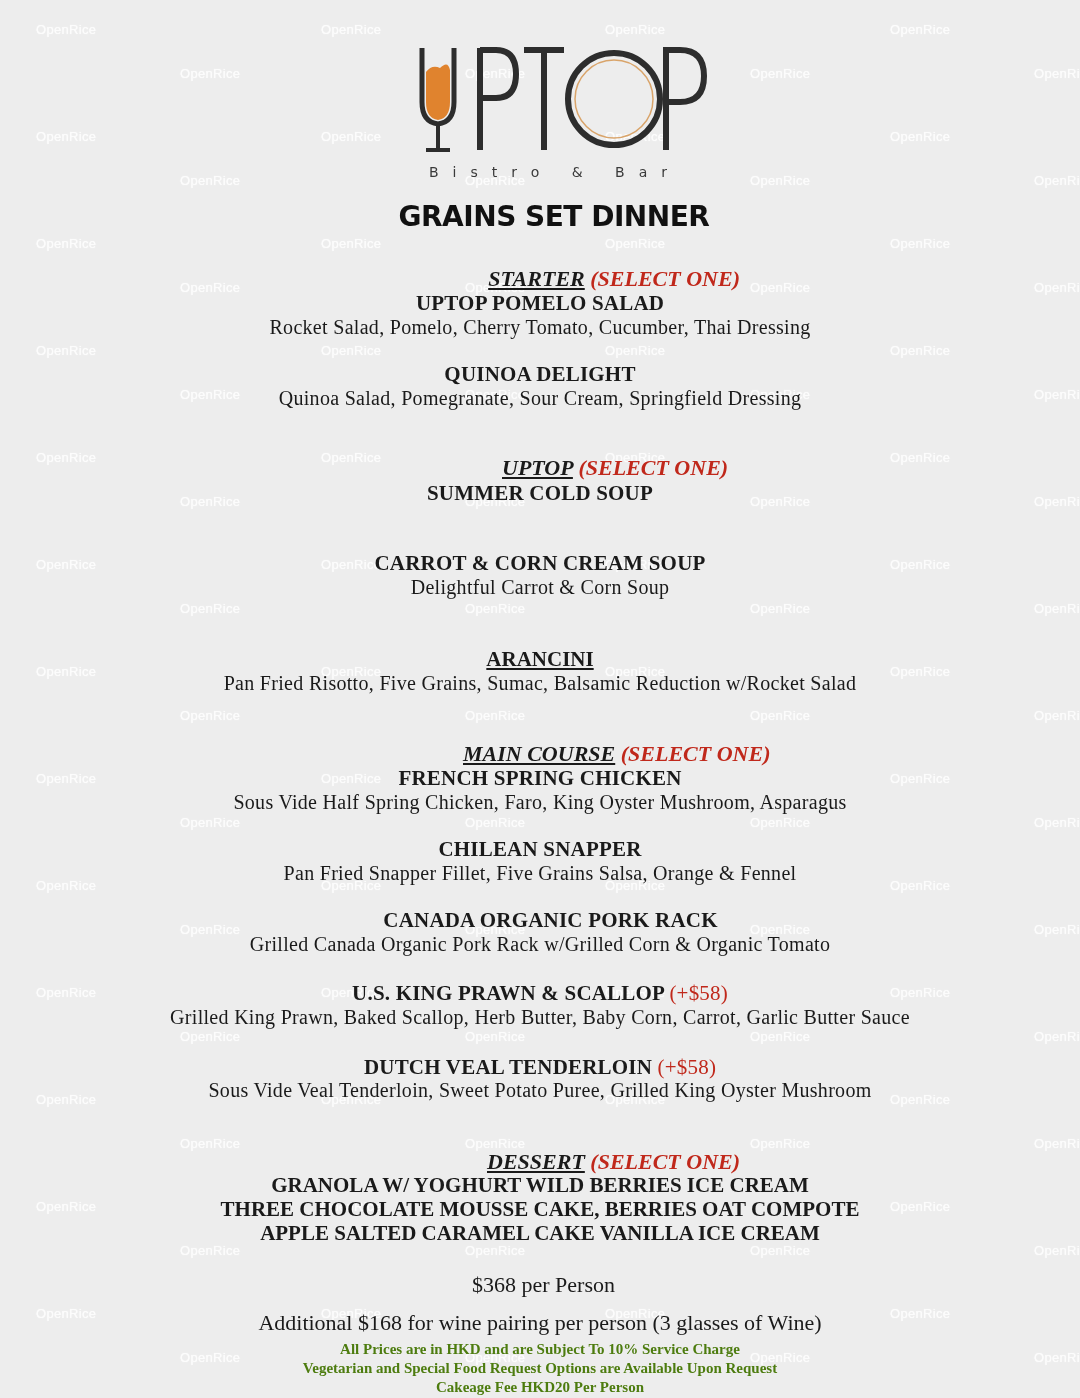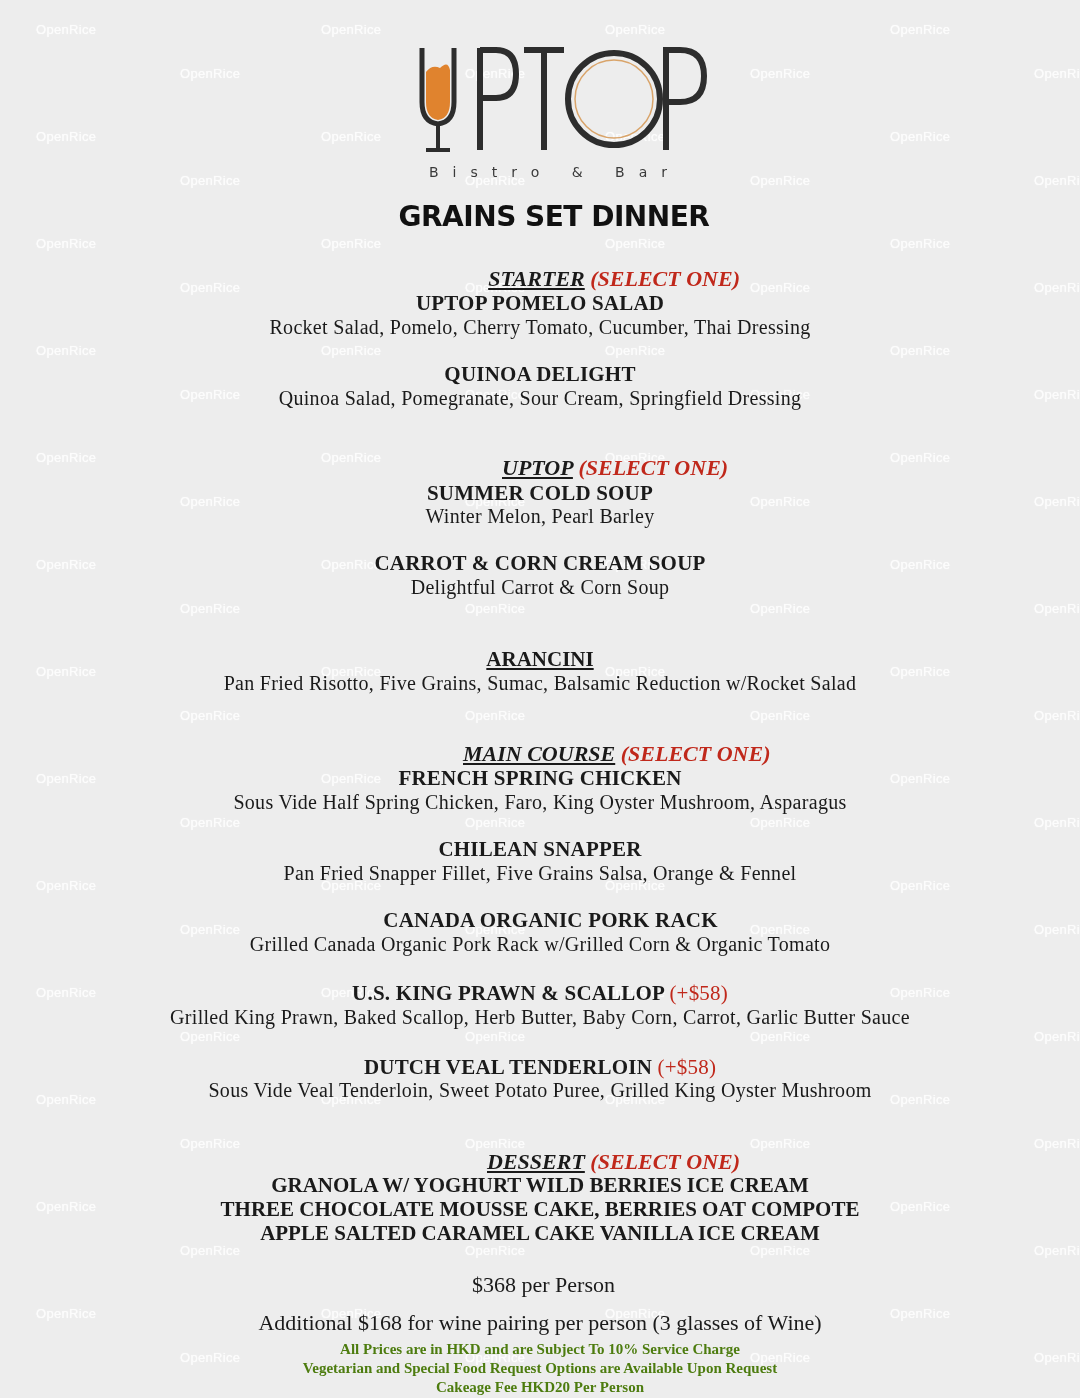--- a/index.html
+++ b/index.html
@@ -177,21 +177,20 @@
   <div class="line dish" style="top:291px;">UPTOP POMELO SALAD</div>
   <div class="line desc" style="top:316px;">Rocket Salad, Pomelo, Cherry Tomato, Cucumber, Thai Dressing</div>
   <div class="line dish" style="top:362px;">QUINOA DELIGHT</div>
   <div class="line desc" style="top:387px;">Quinoa Salad, Pomegranate, Sour Cream, Springfield Dressing</div>
 
   <div class="line sec" style="top:455px; left:502px; text-align:left;">
     <span class="u">UPTOP</span>
     <span class="r">(SELECT ONE)</span>
   </div>
   <div class="line dish" style="top:481px;">SUMMER COLD SOUP</div>
-  <div class="line desc" style="top:505px;">Winter Melon, Pearl Barley</div>
   <div class="line dish" style="top:551px;">CARROT &amp; CORN CREAM SOUP</div>
   <div class="line desc" style="top:576px;">Delightful Carrot &amp; Corn Soup</div>
 
   <div class="line arancini" style="top:647px;">ARANCINI</div>
   <div class="line desc" style="top:672px;">Pan Fried Risotto, Five Grains, Sumac, Balsamic Reduction w/Rocket Salad</div>
 
   <div class="line sec" style="top:741px; left:463px; text-align:left;">
     <span class="u">MAIN COURSE</span>
     <span class="r">(SELECT ONE)</span>
   </div>

